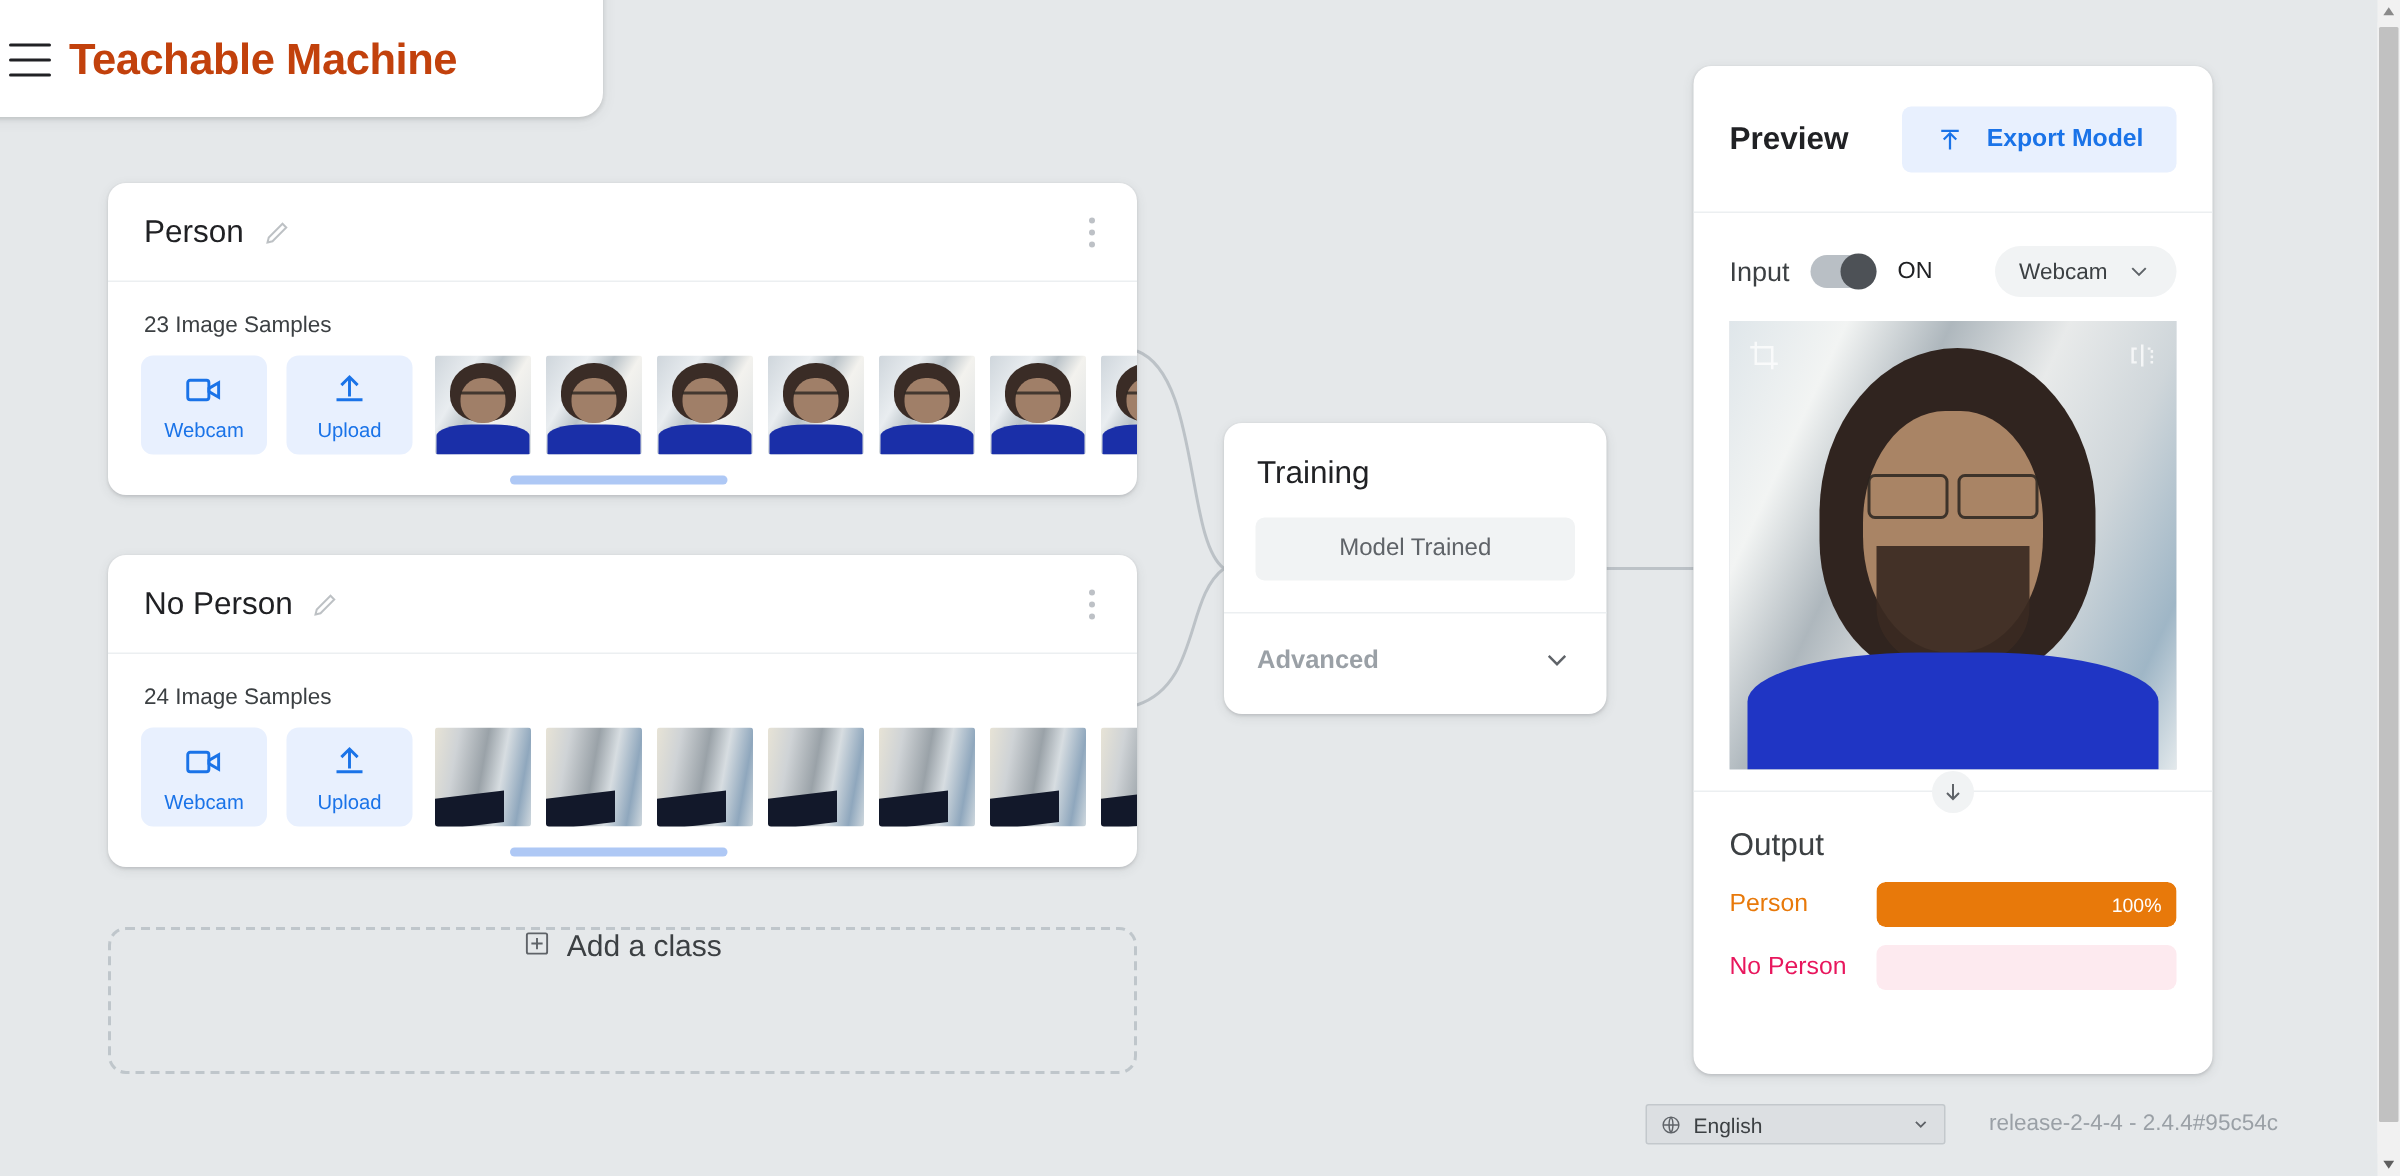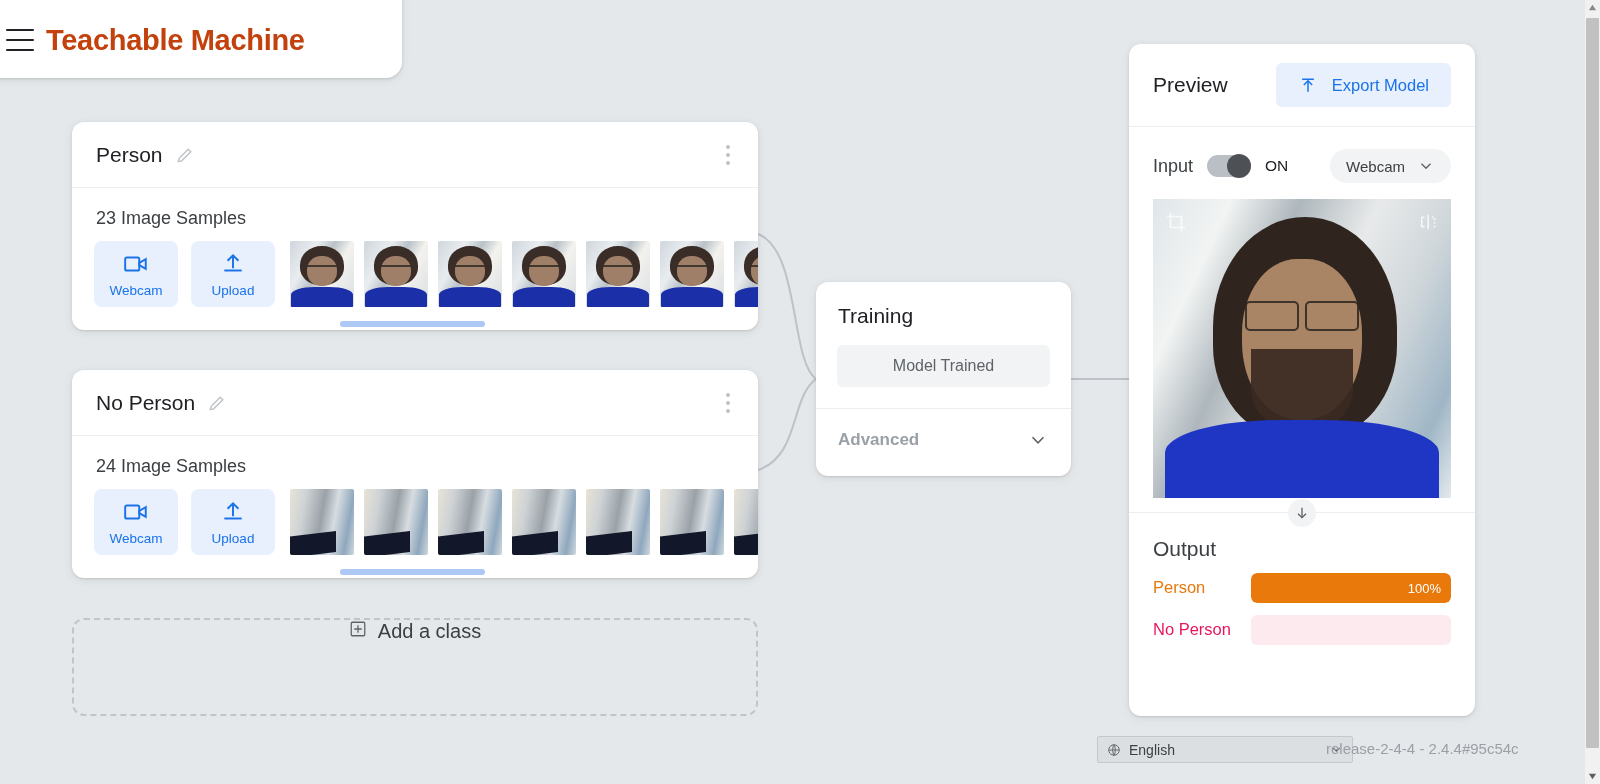--- a/index.html
+++ b/index.html
@@ -48,21 +48,21 @@
   .class-head {
     height: 66px; display: flex; align-items: center;
     padding: 0 22px 0 24px; border-bottom: 1px solid #eceff1;
   }
   .class-title { font-size: 21px; color: #202124; font-weight: 400; }
   .pencil-icon { margin-left: 12px; width: 20px; height: 20px; cursor: pointer; opacity:.65 }
   .kebab { margin-left: auto; display: flex; flex-direction: column; gap: 4px;
            padding: 6px; cursor: pointer; }
   .kebab i { width: 4px; height: 4px; border-radius: 50%; background: #bdc1c6; display: block; }
 
-  .samples-label { font-size: 18px; color: #3c4043; padding: 20px 0 0 24px; }
+  .samples-label { font-size: 15px; color: #3c4043; padding: 20px 0 0 24px; }
 
   .sample-row { display: flex; align-items: flex-start; gap: 13px; padding: 12px 0 0 22px;
                 position: relative; height: 108px; overflow: hidden; }
   .src-btn {
     width: 84px; height: 66px; border-radius: 8px; background: #e8f0fe;
     display: flex; flex-direction: column; align-items: center; justify-content: center;
     gap: 6px; cursor: pointer; flex: 0 0 auto;
   }
   .src-btn .lbl { font-size: 13.5px; color: #1a73e8; }
   .src-btn svg { display: block; }
@@ -110,22 +110,22 @@
   }
   .advanced-row {
     margin-top: 21px; border-top: 1px solid #eceff1; height: 62px;
     display: flex; align-items: center; padding: 0 22px;
     color: #9aa0a6; font-size: 17px; cursor: pointer; font-weight: bold;
   }
   .advanced-row .chev { margin-left: auto; }
 
   
   #preview-card { left: 1129px; top: 44px; width: 346px; height: 672px; overflow: hidden; }
-  .pv-head { height: 83px; display: flex; align-items: center; padding: 0 24px;
-             border-bottom: 1px solid #eceff1; gap: 18px; }
+  .pv-head { height: 98px; display: flex; align-items: center; padding: 0 24px;
+             border-bottom: 1px solid #eceff1; gap: 18px; font-weight: bold; }
   .pv-title { font-size: 21px; color: #202124; }
   .export-btn {
     margin-left: auto; background: #e8f0fe; border-radius: 6px; height: 44px;
     display: flex; align-items: center; gap: 14px; padding: 0 22px; cursor: pointer;
     color: #1a73e8; font-size: 16.5px;
   }
   .input-row { display: flex; align-items: center; padding: 22px 24px 0; gap: 14px; }
   .input-lbl { font-size: 18px; color: #3c4043; }
   .toggle { width: 44px; height: 22px; border-radius: 12px; background: #b9bfc5;
             position: relative; cursor: pointer; }
@@ -165,21 +165,21 @@
   .out-rows { padding: 12px 24px 0 24px; }
   .out-row { display: flex; align-items: flex-start; gap: 10px; margin-bottom: 12px; }
   .out-name { width: 88px; font-size: 16.5px; line-height: 20px; padding-top: 4px; flex: 0 0 auto; }
   .bar-track { flex: 1; height: 30px; border-radius: 6px; position: relative; overflow: hidden; }
   .bar-fill { position: absolute; left: 0; top: 0; bottom: 0; border-radius: 6px;
               display: flex; align-items: center; justify-content: flex-end; }
   .bar-pct { color: #fff; font-size: 13px; padding-right: 10px; }
 
   
   .lang-select {
-    position: absolute; left: 1097px; top: 736px; width: 256px; height: 27px;
+    position: absolute; left: 1097px; top: 736px; width: 200px; height: 27px;
     background: #dcdfe2; border: 1px solid #c3c8cc; border-radius: 2px;
     display: flex; align-items: center; gap: 8px; padding: 0 9px;
     font-size: 14px; color: #3c4043; cursor: pointer; z-index: 4;
   }
   .lang-select .chev { margin-left: auto; }
   .version { position: absolute; left: 1326px; top: 740px; font-size: 15px; color: #9aa0a6; z-index: 4; }
 
   
   .scrollbar { position: absolute; right: 0; top: 0; width: 15px; height: 784px;
                background: #f1f1f1; z-index: 9; }

